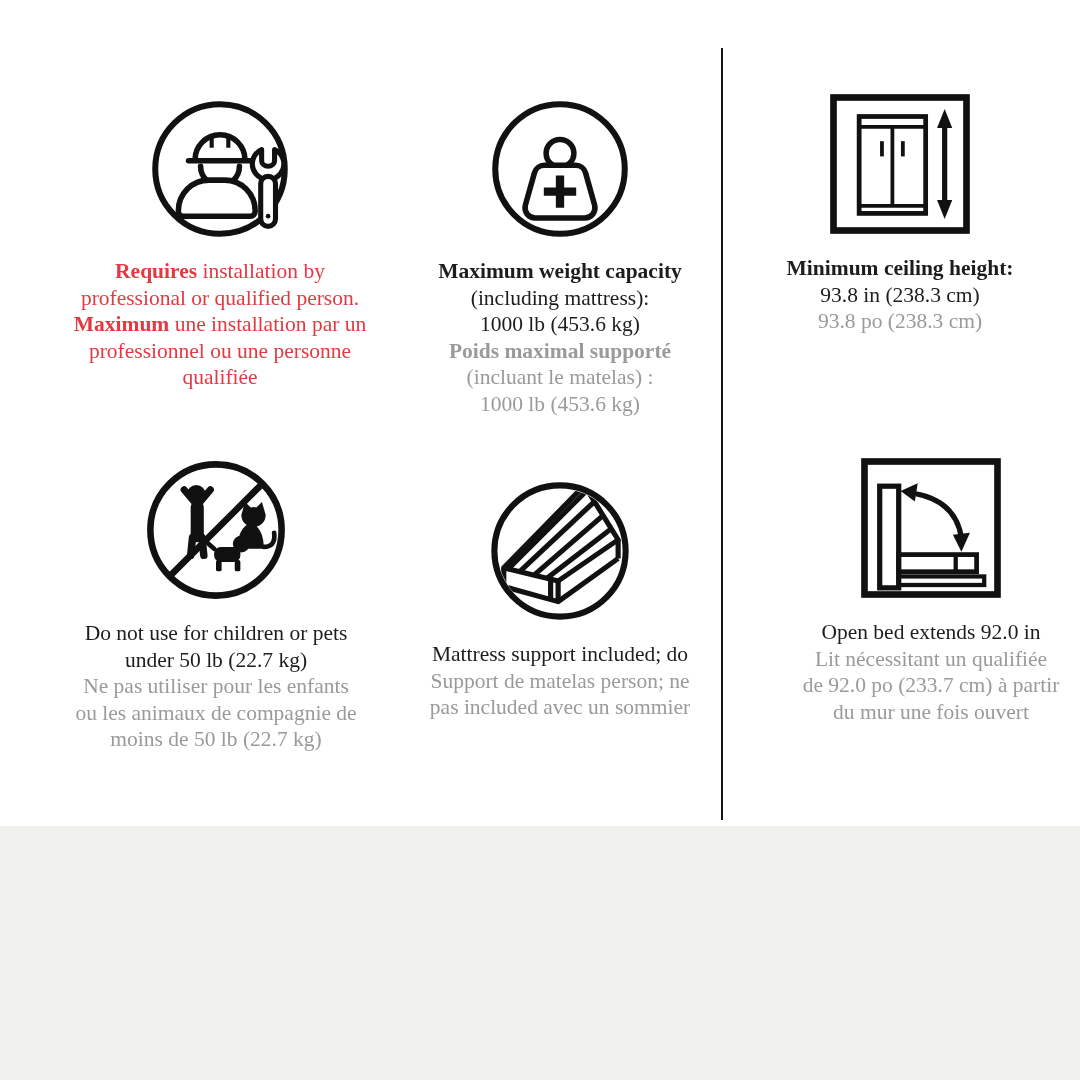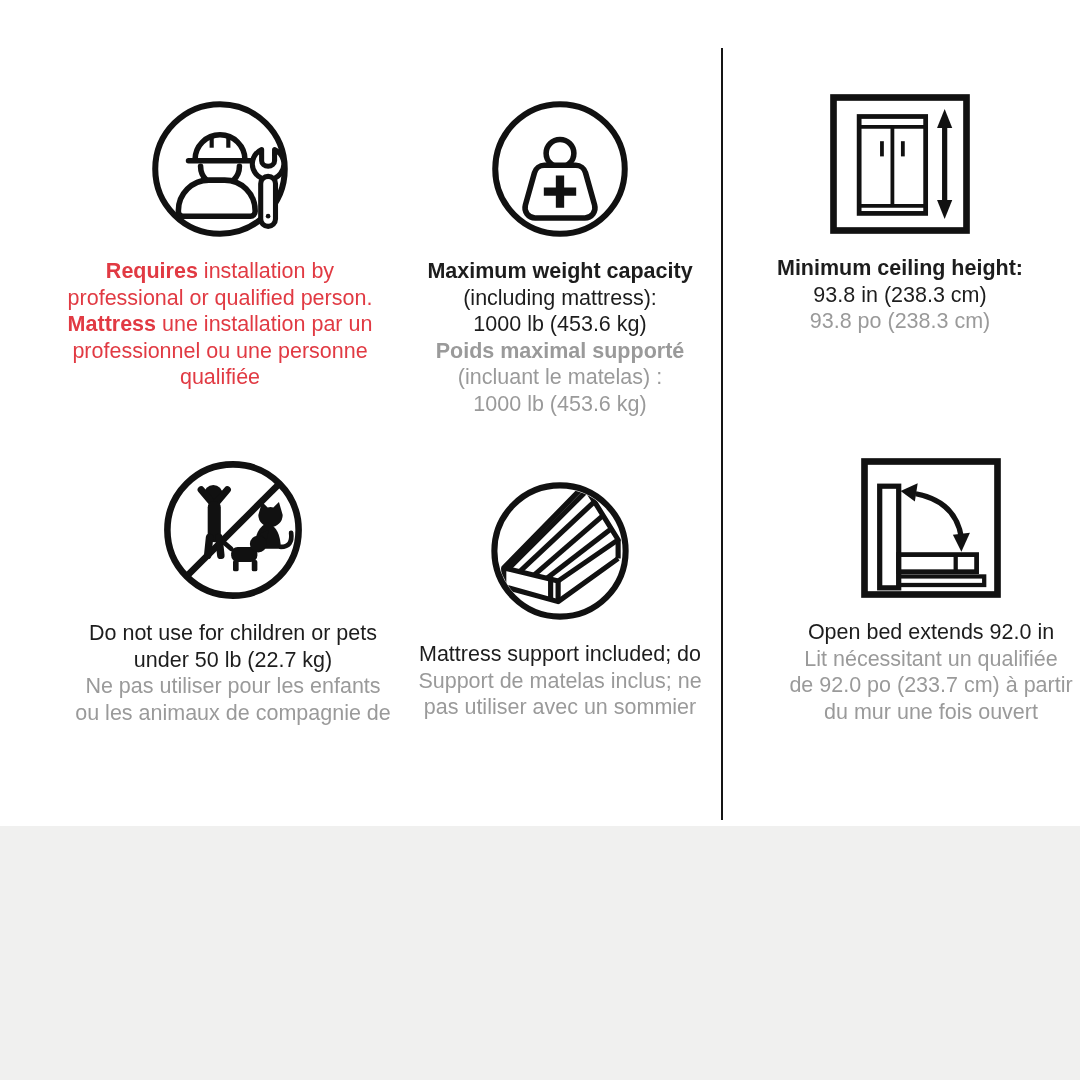--- a/index.html
+++ b/index.html
@@ -1,17 +1,17 @@
 <!DOCTYPE html>
 <html><head>
 <meta charset="utf-8">
 <style>
   html,body{margin:0;padding:0;background:#fff;}
   #canvas{position:relative;width:1080px;height:1080px;background:#ffffff;overflow:hidden;
-          font-family:Liberation Sans, sans-serif;color:#1d1d1d;}
+          font-family:Liberation Serif, serif;color:#1d1d1d;}
   .cell{position:absolute;text-align:center;}
   .iconwrap{display:flex;justify-content:center;margin-bottom:15px;}
   .line{white-space:nowrap;font-size:21.5px;line-height:26.5px;}
   .b{font-weight:bold;}
   .red{color:#e13a43;}
   .gray{color:#9a9a9a;}
   .divider{position:absolute;left:721px;top:48px;width:2px;height:772px;background:#151515;}
   .banner{position:absolute;left:0;top:826px;width:1080px;height:254px;background:#f0f0ef;}
   svg{display:block;}
 </style>
@@ -32,21 +32,21 @@
         <line x1="46" y1="71" x2="114" y2="71" stroke="#111" stroke-width="6" stroke-linecap="round"></line>
         <path d="M59,77 a21,21 0 0 0 42,0" fill="none" stroke="#111" stroke-width="6" stroke-linecap="round"></path>
         <path d="M35,126 v-1 a33,33 0 0 1 33,-33 h17 a33,33 0 0 1 33,33 v1 a5,5 0 0 1 -5,5 h-73 a5,5 0 0 1 -5,-5 z" fill="#fff" stroke="#111" stroke-width="6" stroke-linejoin="round"></path>
         <path d="M125,59 A17,17 0 1 0 139,59 L139,71 A7,6 0 0 1 125,71 Z" fill="#fff" stroke="#111" stroke-width="5.5" stroke-linejoin="round"></path>
         <rect x="124" y="88" width="16" height="54" rx="8" fill="#fff" stroke="#111" stroke-width="5.5"></rect>
         <circle cx="132" cy="131" r="2.5" fill="#111"></circle>
       </svg>
     </div>
     <div class="line red"><span class="b">Requires</span><span> installation by</span></div>
     <div class="line red">professional or qualified person.</div>
-    <div class="line red"><span class="b">Mattress</span><span> une installation par un</span></div>
+    <div class="line red"><span class="b">Maximum</span><span> une installation par un</span></div>
     <div class="line red">professionnel ou une personne</div>
     <div class="line red">qualifiée</div>
   </div>
 
   <div class="cell" style="left:398px;top:95px;width:324px;">
     <div class="iconwrap">
       <svg viewBox="0 0 160 160" width="148" height="148">
         <circle cx="80" cy="80" r="70" fill="none" stroke="#111" stroke-width="6.5"></circle>
         <circle cx="80" cy="63" r="15" fill="none" stroke="#111" stroke-width="6"></circle>
         <path d="M63,76 h34 a11,11 0 0 1 10.6,8 l9.8,35 a11,11 0 0 1 -10.6,14 h-53.6 a11,11 0 0 1 -10.6,-14 l9.8,-35 a11,11 0 0 1 10.6,-8 z" fill="#fff" stroke="#111" stroke-width="6" stroke-linejoin="round"></path>
@@ -74,21 +74,21 @@
         <line x1="127" y1="40" x2="127" y2="120" stroke="#111" stroke-width="5.5"></line>
         <polygon points="127,22 119,42 135,42" fill="#111"></polygon>
         <polygon points="127,138 119,118 135,118" fill="#111"></polygon>
       </svg>
     </div>
     <div class="line b">Minimum ceiling height:</div>
     <div class="line">93.8 in (238.3 cm)</div>
     <div class="line gray">93.8 po (238.3 cm)</div>
   </div>
 
-  <div class="cell" style="left:41px;top:455px;width:384px;">
+  <div class="cell" style="left:24px;top:455px;width:384px;">
     <div class="iconwrap">
       <svg viewBox="0 0 160 160" width="150" height="150">
         <circle cx="80" cy="80" r="70" fill="none" stroke="#111" stroke-width="7"></circle>
         <line x1="31" y1="129" x2="129" y2="31" stroke="#111" stroke-width="7"></line>
         <circle cx="59" cy="42" r="10" fill="#111"></circle>
         <line x1="46" y1="37" x2="57" y2="50" stroke="#111" stroke-width="7.5" stroke-linecap="round"></line>
         <line x1="74" y1="37" x2="63" y2="50" stroke="#111" stroke-width="7.5" stroke-linecap="round"></line>
         <line x1="60" y1="56" x2="60" y2="86" stroke="#111" stroke-width="14" stroke-linecap="round"></line>
         <line x1="55" y1="88" x2="53" y2="107" stroke="#111" stroke-width="8" stroke-linecap="round"></line>
         <line x1="65" y1="88" x2="67" y2="107" stroke="#111" stroke-width="8" stroke-linecap="round"></line>
@@ -100,20 +100,21 @@
         <path d="M108,84 l10,-4 -2,10 z" fill="#111"></path>
         <rect x="80" y="112" width="6" height="12" rx="2" fill="#111"></rect>
         <rect x="100" y="112" width="6" height="12" rx="2" fill="#111"></rect>
         <line x1="78" y1="100" x2="70" y2="93" stroke="#111" stroke-width="5" stroke-linecap="round"></line>
       </svg>
     </div>
     <div class="line">Do not use for children or pets</div>
     <div class="line">under 50 lb (22.7 kg)</div>
     <div class="line gray">Ne pas utiliser pour les enfants</div>
     <div class="line gray">ou les animaux de compagnie de</div>
+    <div class="line gray">moins de 50 lb (22.7 kg)</div>
   </div>
 
   <div class="cell" style="left:398px;top:476px;width:324px;">
     <div class="iconwrap">
       <svg viewBox="0 0 160 160" width="150" height="150">
         <defs>
             <clipPath id="clip-slats">
               <circle cx="80" cy="80" r="66.5"></circle>
             </clipPath>
           </defs>
@@ -126,22 +127,22 @@
           <line x1="66" y1="109" x2="135" y2="56"></line>
           <line x1="20" y1="98" x2="20" y2="118"></line>
           <line x1="78" y1="112" x2="78" y2="134"></line>
           <line x1="70" y1="108" x2="70" y2="130"></line>
           <line x1="142" y1="68" x2="142" y2="88"></line>
           <path d="M20,118 L78,134 L142,88"></path>
         </g>
       </svg>
     </div>
     <div class="line">Mattress support included; do</div>
-    <div class="line gray">Support de matelas inclus; ne</div>
-    <div class="line gray">pas utiliser avec un sommier</div>
+    <div class="line gray">Support de matelas person; ne</div>
+    <div class="line gray">pas included avec un sommier</div>
   </div>
 
   <div class="cell" style="left:768px;top:452px;width:326px;">
     <div class="iconwrap">
       <svg viewBox="0 0 160 160" width="152" height="152">
         <rect x="10" y="10" width="140" height="140" fill="none" stroke="#111" stroke-width="7"></rect>
         <rect x="26" y="36" width="20" height="107" fill="none" stroke="#111" stroke-width="5.5"></rect>
         <rect x="46" y="108" width="82" height="18" fill="none" stroke="#111" stroke-width="5"></rect>
         <line x1="106" y1="108" x2="106" y2="126" stroke="#111" stroke-width="4.5"></line>
         <rect x="46" y="131" width="90" height="9" fill="none" stroke="#111" stroke-width="4.5"></rect>

